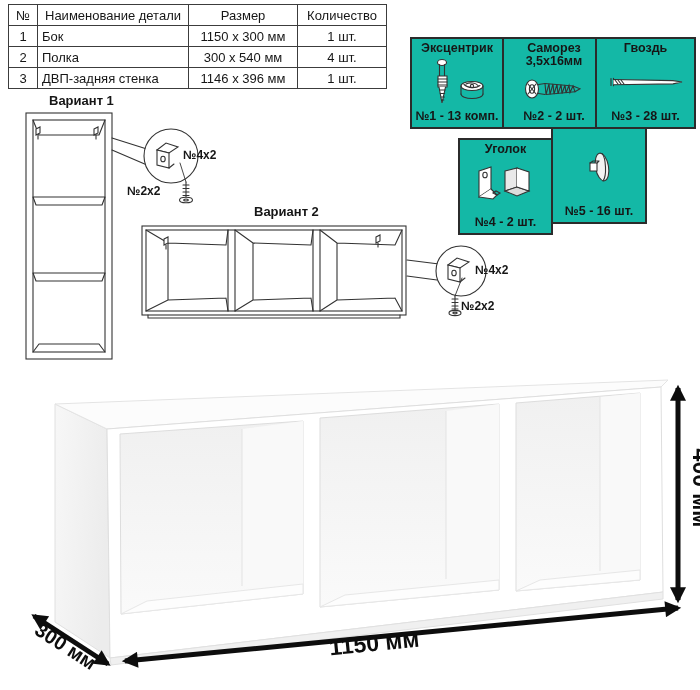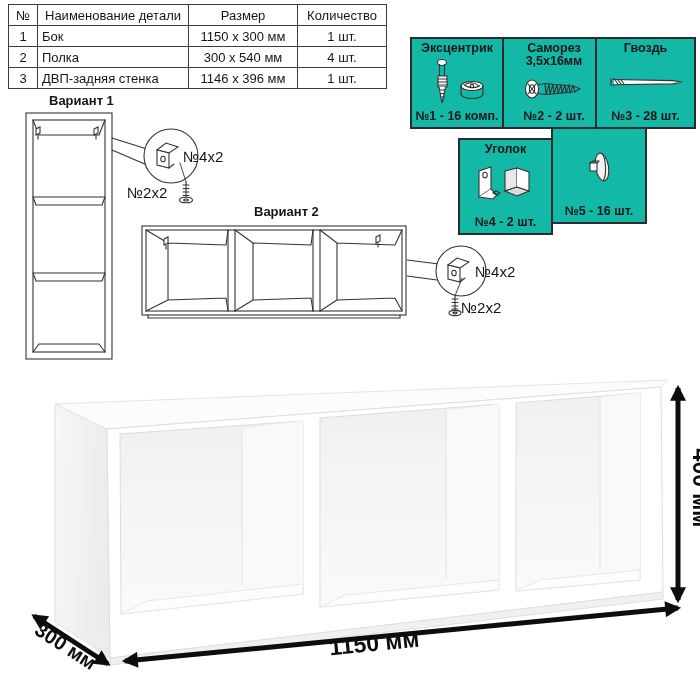--- a/index.html
+++ b/index.html
@@ -18,21 +18,21 @@
 
   
   .hw-cell{position:absolute;border:2px solid #2b2b2b;background:#14b8a6;box-sizing:border-box;
            display:flex;flex-direction:column;align-items:center;justify-content:center;}
   .hw-title{font-weight:bold;font-size:12.5px;line-height:13px;text-align:center;margin-top:3px;}
   .hw-icon{flex:1 1 auto;display:flex;align-items:center;justify-content:center;width:100%;}
   .hw-count{font-weight:bold;font-size:12.5px;margin-bottom:4px;white-space:nowrap;}
 
   
   .dg-title{position:absolute;font-weight:bold;font-size:13px;white-space:nowrap;padding-left:12px;}
-  .dg-label{position:absolute;font-weight:normal;font-size:15px;white-space:nowrap;}
+  .dg-label{position:absolute;font-weight:bold;font-size:12px;white-space:nowrap;}
 
   svg{position:absolute;overflow:visible;}
   .ln{stroke:#333;stroke-width:1.1;fill:none;stroke-linecap:round;}
   .lnf{stroke:#333;stroke-width:1.1;fill:#fff;}
   .dim-text{font-family:"Liberation Sans",sans-serif;font-weight:bold;fill:#0d0d0d;}
 </style>
 </head>
 <body>
 
 <div class="page">
@@ -78,21 +78,21 @@
           <path d="M21,29 L24,45 L27.5,29" class="lnf"></path>
           <path d="M21.5,32 h5.5 M22.3,35.5 h4.3 M23.2,39 h3.2 M24,42 h1.8"></path>
           <ellipse cx="54" cy="28" rx="11" ry="4.5" class="lnf"></ellipse>
           <path d="M43,28 v8 M65,28 v8"></path>
           <path d="M43,36 A11,4.5 0 0 0 65,36"></path>
           <path d="M46,26.5 C50,30.5 58,30.5 62,27.5 M48,26 C52,24 58,25 60,27.5"></path>
           <circle cx="54" cy="28" r="1.6"></circle>
         </g>
       </svg>
     </div>
-    <div class="hw-count">№1 - 16 комп.</div>
+    <div class="hw-count">№1 - 13 комп.</div>
   </div>
 
   <div class="hw-cell" style="left:502px;top:37px;width:104px;height:92px;">
     <div class="hw-title">
       <span>Саморез</span><br>
       <span>3,5х16мм</span>
     </div>
     <div class="hw-icon">
       <svg width="78" height="34" viewBox="0 0 78 34" style="position:static">
         <g class="ln">

